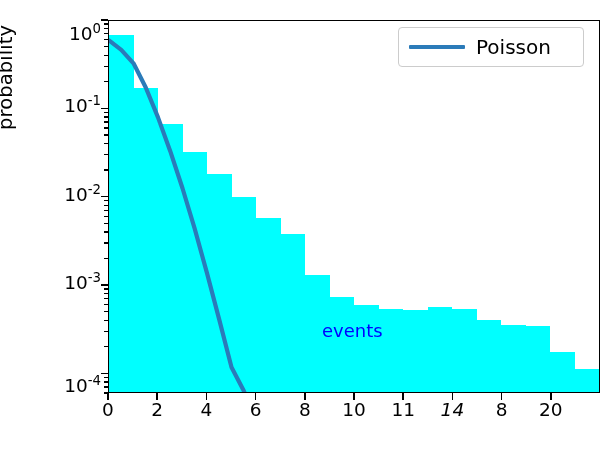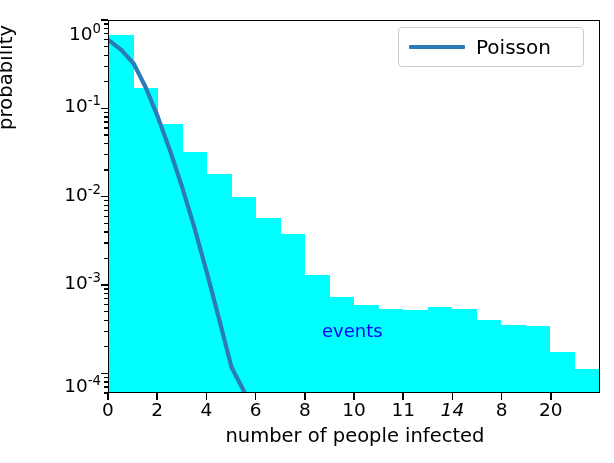--- a/index.html
+++ b/index.html
@@ -194,21 +194,20 @@
       <div class="xtick-major" style="left:402.4px;"></div>
       <div class="xtick-label" style="left:403.2px;">11</div>
       <div class="xtick-major" style="left:451.59999999999997px;"></div>
       <div class="xtick-label" style="left:452.4px;font-style:italic;">14</div>
       <div class="xtick-major" style="left:500.8px;"></div>
       <div class="xtick-label" style="left:501.6px;">8</div>
       <div class="xtick-major" style="left:550px;"></div>
       <div class="xtick-label" style="left:550.8px;">20</div>
     </div>
 
-  <div id="xlabel">number of people infected</div>
 
   <div id="legend">
     <span id="legend-line" style="background: rgb(43, 123, 185);"></span>
     <span id="legend-label">Poisson</span>
   </div>
 
   <div id="annotation" style="color: rgb(0, 0, 255);">
     <div id="ann-line2">events</div>
   </div>
 

